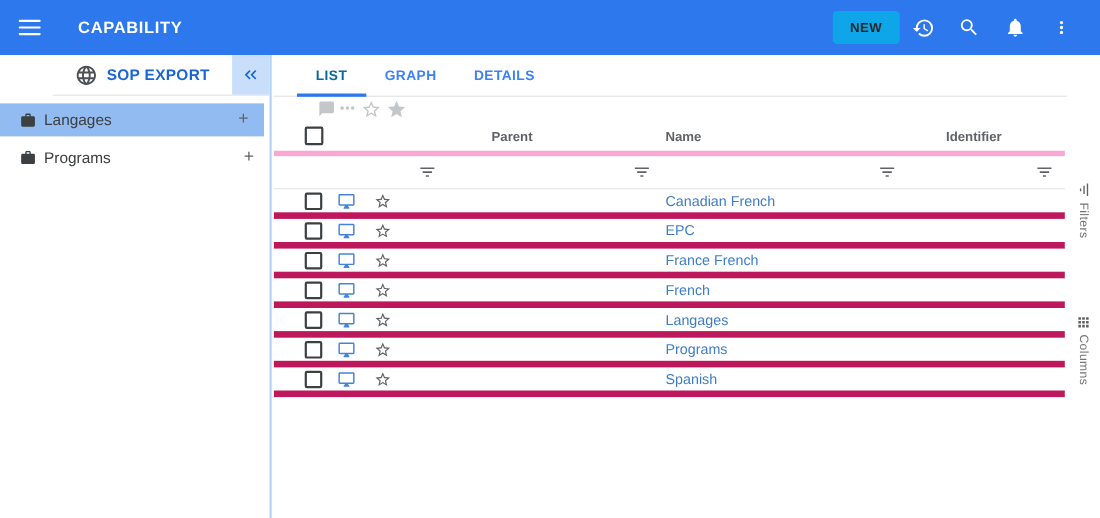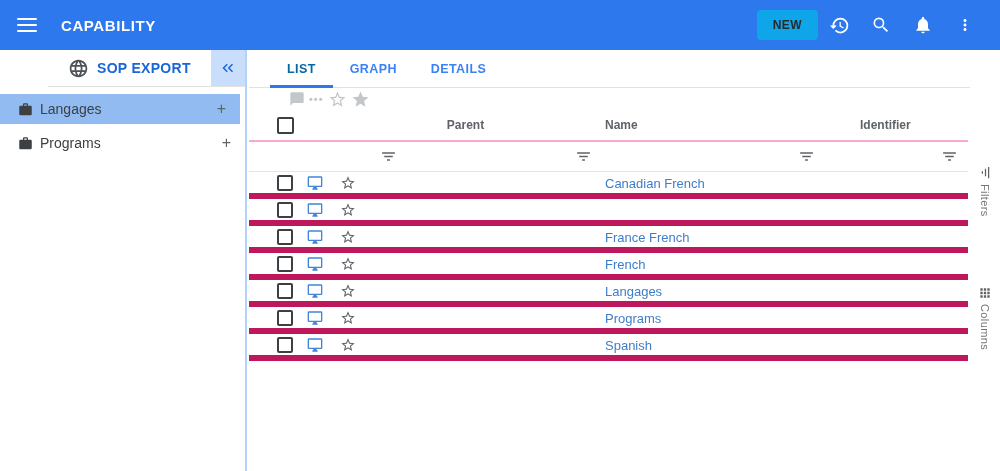--- a/index.html
+++ b/index.html
@@ -1,21 +1,21 @@
 <!DOCTYPE html>
 <html><head>
 <meta charset="utf-8">
 <style>
   * { margin:0; padding:0; box-sizing:border-box; }
   html,body { width:1000px; height:471px; overflow:hidden; background:#fff;
     font-family:"Liberation Sans", sans-serif; }
 
   
   .topbar { position:absolute; left:0; top:0; width:1000px; height:50px;
-    background:#2d78ec; display:flex; align-items:center; z-index:10; }
+    background:#2d78ec; display:flex; align-items:center; z-index:10;gap:10px; }
   .hamburger { width:20px; height:14px; margin-left:17px; display:flex;
     flex-direction:column; justify-content:space-between; cursor:pointer; }
   .hamburger span { display:block; height:2px; background:#fff; border-radius:1px; }
   .app-title { color:#fff; font-size:15px; font-weight:bold; letter-spacing:.6px;
     margin-left:24px; }
   .topbar-right { margin-left:auto; display:flex; align-items:center; margin-right:14px; }
   .new-btn { background:#0ea5e9; color:#27292b; border:none; border-radius:4px;
     font-family:inherit; font-size:12px; font-weight:bold; letter-spacing:.4px;
     padding:8px 16px; cursor:pointer; }
   .top-icon { width:42px; height:40px; display:flex; align-items:center;
@@ -60,21 +60,21 @@
   .q-icon { display:flex; align-items:center; justify-content:center;
     margin-right:4px; cursor:pointer; }
   .q-icon svg { fill:#c4c7ca; }
   .q-dots { color:#c4c7ca; font-size:11px; letter-spacing:1px; font-weight:bold;
     margin-right:4px; cursor:pointer; }
 
   
   .tbl { width:719px; }
   .trow { display:grid; grid-template-columns:48px 35px 36px 195px 223px 143px 1fr;
     align-items:center; }
-  .thead { height:32px; border-bottom:2px solid #f9a8d4; }
+  .thead { height:32px; border-bottom:5px solid #f9a8d4; }
   .th { font-size:12px; color:#5f6368; font-weight:bold; white-space:nowrap;
     overflow:hidden; }
   .th.c-parent { text-align:center; }
   .th.c-name { padding-left:42px; }
   .th.c-ident { padding-left:74px; }
   .th.c-desc { padding-left:44px; }
   .filterrow { height:30px; border-bottom:1px solid #e4e4e4; }
   .f-cell { padding-left:12px; }
   .f-cell svg { fill:#5f6368; display:block; }
   .drow { height:27px; border-bottom:6px solid #be185d; }
@@ -262,20 +262,21 @@
           <svg width="16" height="16" viewBox="0 0 24 24">
             <path d="M21 2H3c-1.1 0-2 .9-2 2v12c0 1.1.9 2 2 2h7l-2 3v1h8v-1l-2-3h7c1.1 0 2-.9 2-2V4c0-1.1-.9-2-2-2zm0 14H3V4h18v12z"></path>
           </svg>
         </div>
       <div class="cell-star">
           <svg width="16" height="16" viewBox="0 0 24 24">
             <path d="M22 9.24l-7.19-.62L12 2 9.19 8.63 2 9.24l5.46 4.73L5.82 21 12 17.27 18.18 21l-1.63-7.03L22 9.24zM12 15.4l-3.76 2.27 1-4.28-3.32-2.88 4.38-.38L12 6.1l1.71 4.04 4.38.38-3.32 2.88 1 4.28L12 15.4z"></path>
           </svg>
         </div>
       <div></div>
+      <div class="cell-name"><a class="name-link">EPC</a></div>
       <div></div>
       <div></div>
     </div>
 
     <div class="trow drow">
       <div class="cell-check">
           <span class="checkbox small"></span>
         </div>
       <div class="cell-monitor">
           <svg width="16" height="16" viewBox="0 0 24 24">

